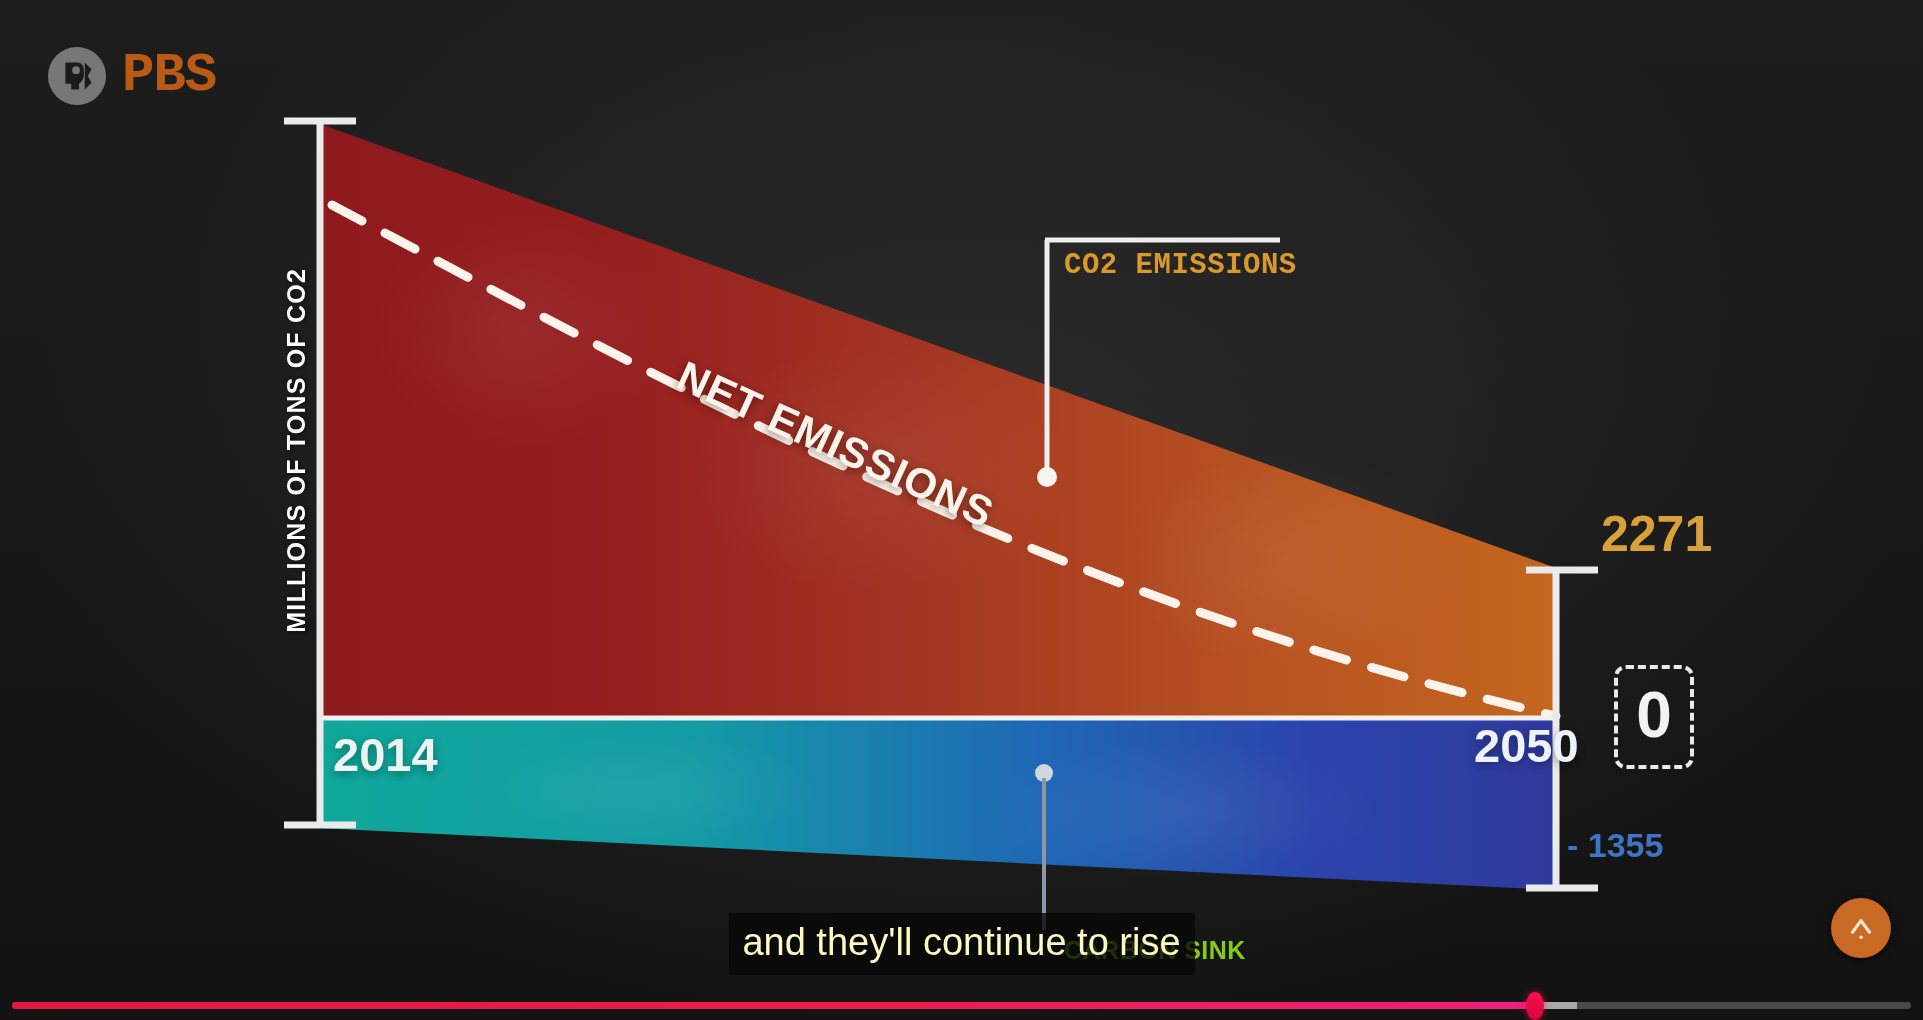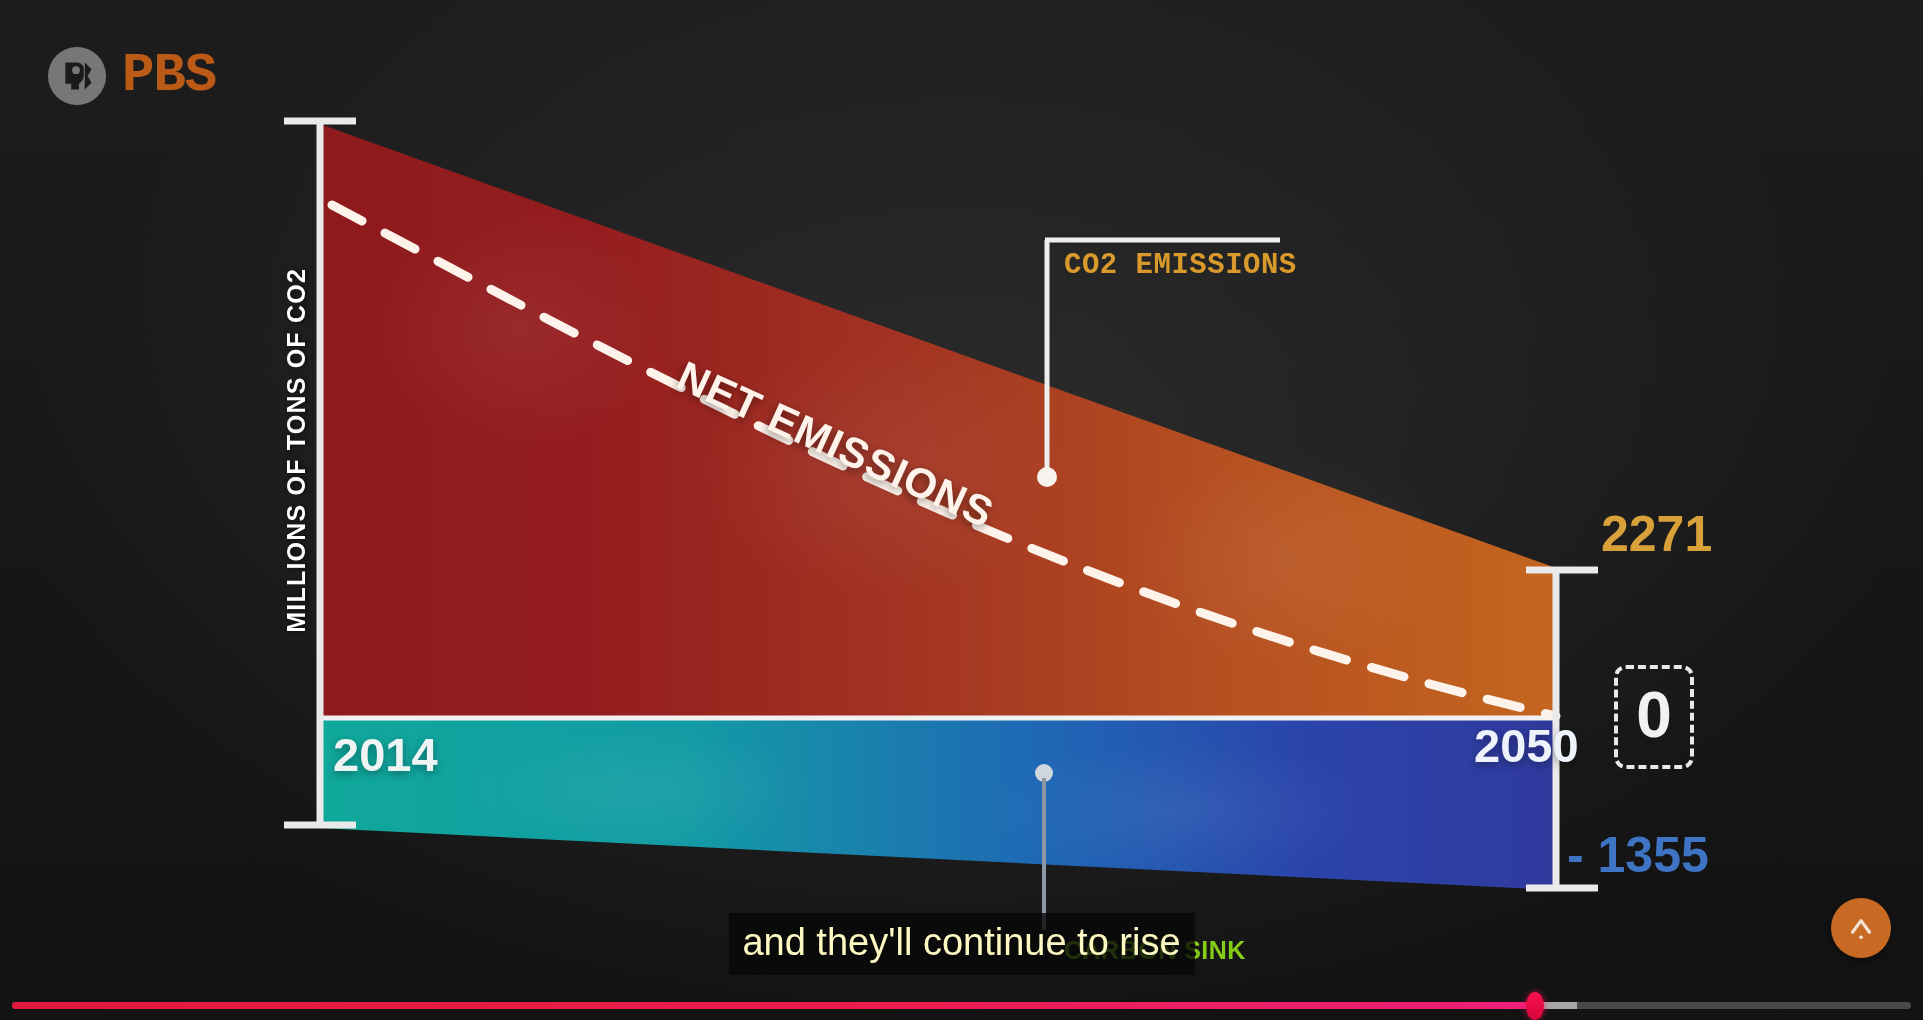--- a/index.html
+++ b/index.html
@@ -105,21 +105,21 @@
 
   
   #value-top{
     position:absolute; left:1601px; top:505px;
     color:#d9a13a; font-size:50px; font-weight:700;
     font-family:"Liberation Sans", sans-serif;
     z-index:22;
   }
   #value-bottom{
     position:absolute; left:1567px; top:826px;
-    color:#3f74c4; font-size:50px; font-weight:700;
+    color:#3f74c4; font-size:34px; font-weight:700;
     font-family:"Liberation Sans", sans-serif;
     white-space:nowrap;
     z-index:22;
   }
   #value-zero-box{
     position:absolute; left:1614px; top:665px;
     width:80px; height:104px;
     border:4px dashed #e9e9e9;
     border-radius:12px;
     display:flex; align-items:center; justify-content:center;

